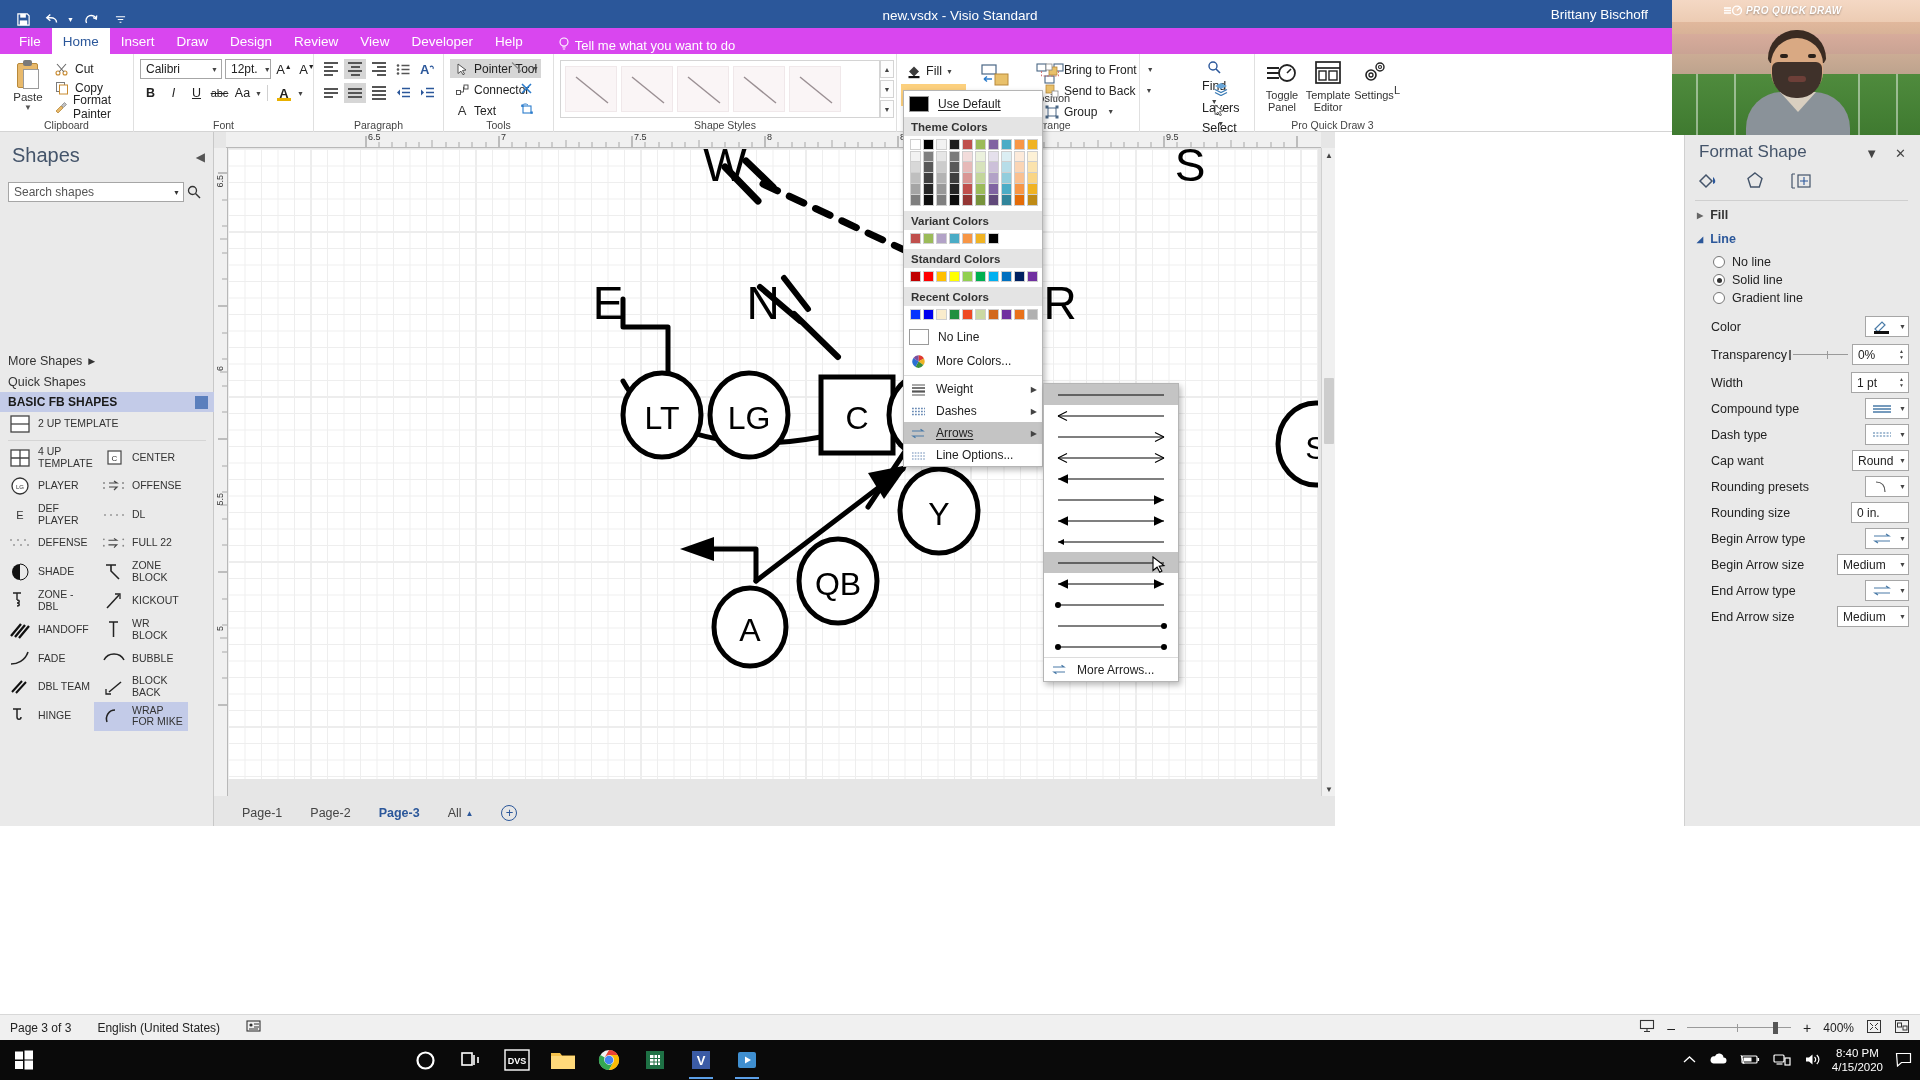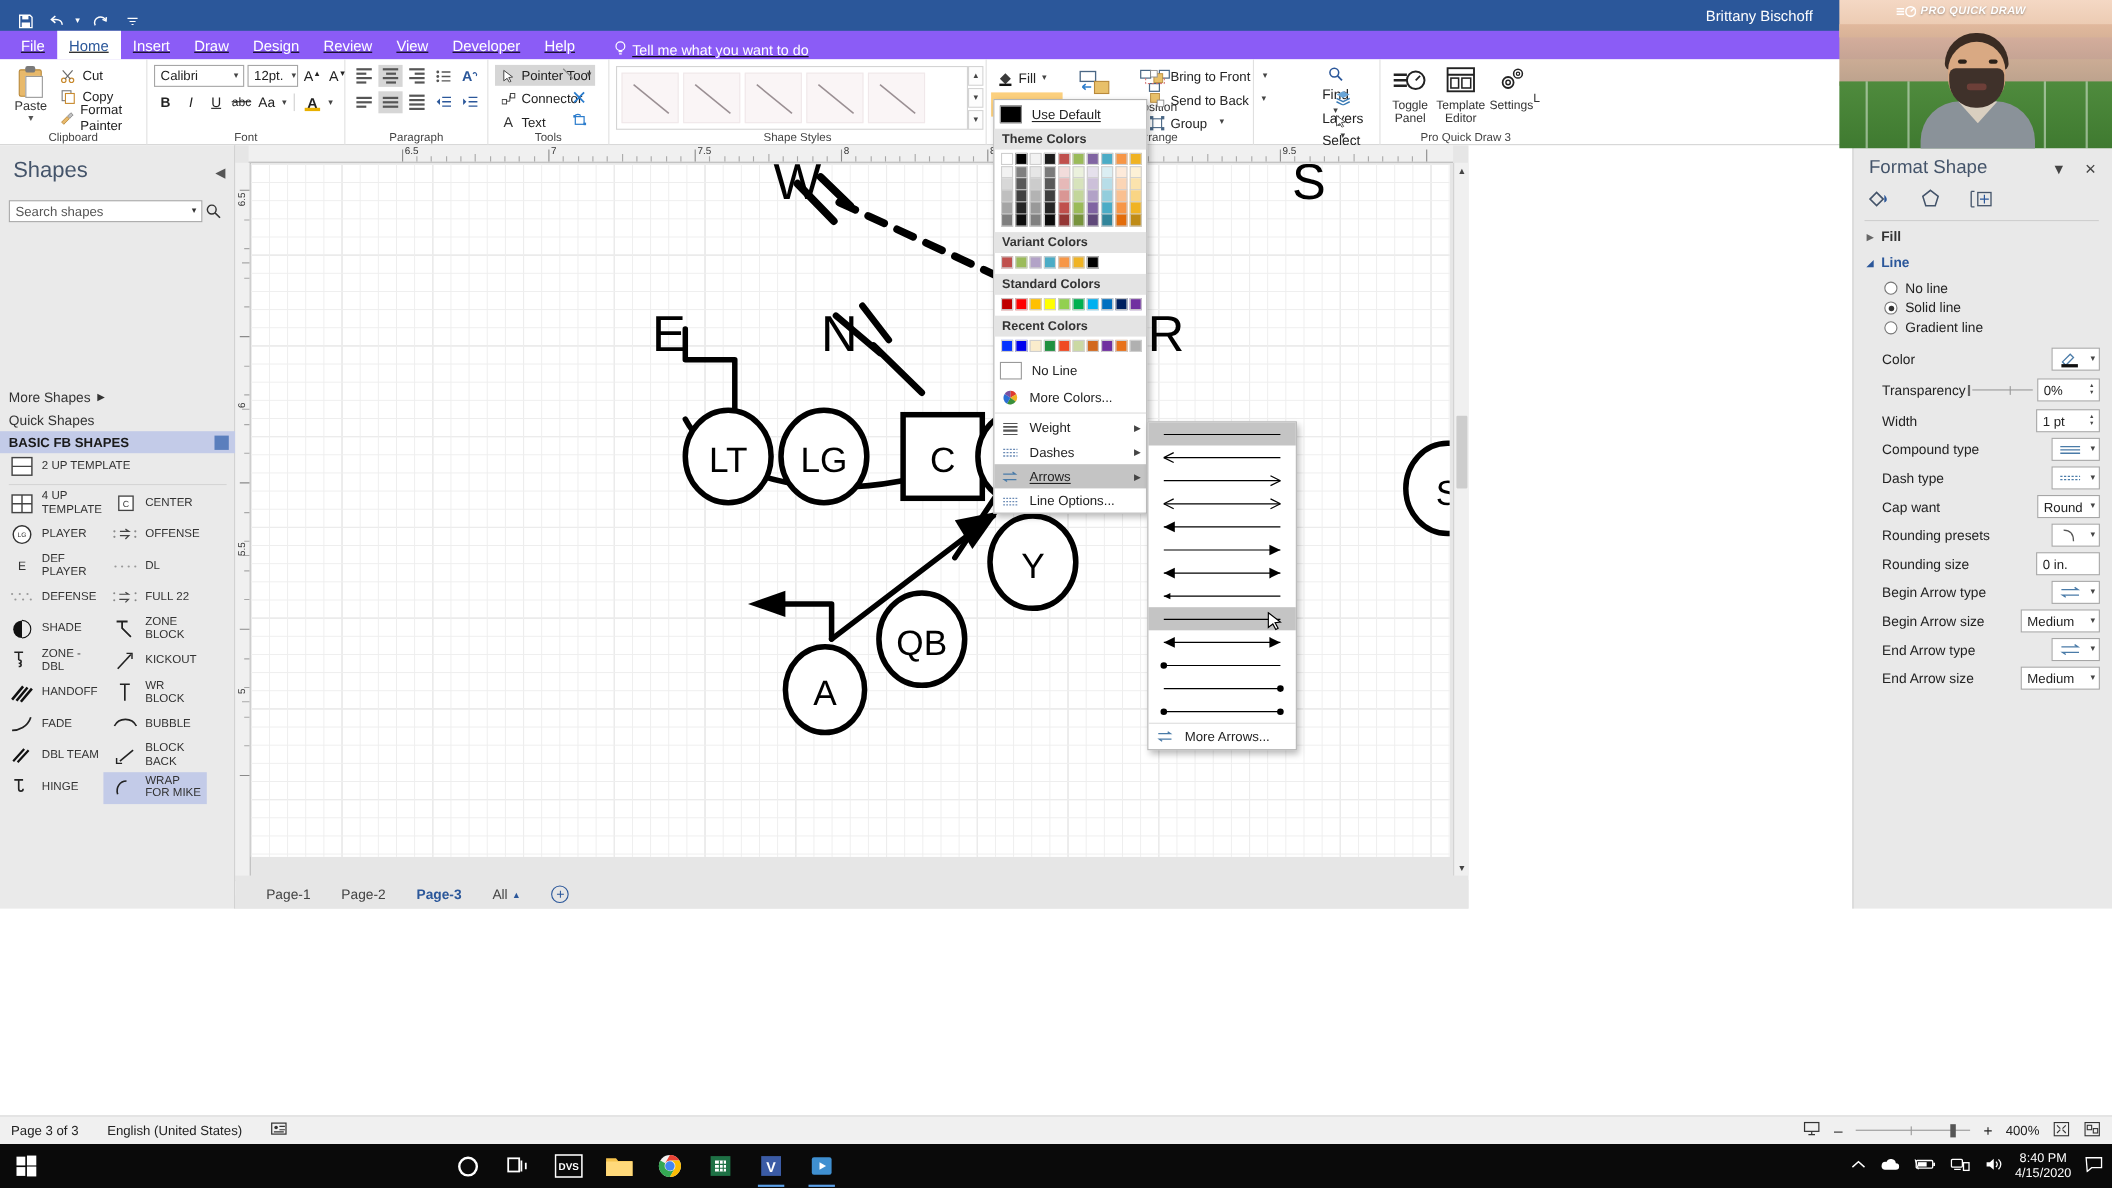--- a/index.html
+++ b/index.html
@@ -27,23 +27,22 @@
     color: #ffffff; font-size: 13.5px;
   }
   .user-name {
     position: absolute; top: 7px; right: 272px;
     color: #ffffff; font-size: 13.5px;
   }
 
   
   .ribbon-tabs {
     position: absolute; top: 28px; left: 0; width: 1920px; height: 26px;
-    background: #8b5cf6; display: flex; align-items: flex-end;
+    background: #d946ef; display: flex; align-items: flex-end;
     padding-left: 8px;
-    text-decoration: underline;
   }
   .rtab {
     height: 26px; padding: 0 11px; color: #ffffff; font-size: 13.5px;
     display: flex; align-items: center; white-space: nowrap;
   }
   .rtab.active { background: #ffffff; color: #2b579a; }
   .tellme {
     display: flex; align-items: center; gap: 5px; margin-left: 24px;
     color: #ffffff; font-size: 13px;
   }
@@ -525,20 +524,21 @@
             <path d="M4 11.5c-1.6-3.2-.3-7 3.6-8.2 3.4-1 6.6 1 7.4 3.6" fill="none" stroke="#fff" stroke-width="1.5"></path>
             <path d="M15.4 3.1l-.4 4 -3.6-1.6" fill="none" stroke="#fff" stroke-width="1.5"></path>
           </svg>
       </div>
       <div class="qat-btn">
         <svg width="11" height="11" viewBox="0 0 12 12">
             <path d="M1 3h10M3 6h6M5 9h2" stroke="#fff" stroke-width="1.1"></path>
           </svg>
       </div>
     </div>
+    <div class="doc-title">new.vsdx  -  Visio Standard</div>
     <div class="user-name">Brittany Bischoff</div>
   </div>
 
   <div class="ribbon-tabs">
     <div class="rtab">File</div>
     <div class="rtab active">Home</div>
     <div class="rtab">Insert</div>
     <div class="rtab">Draw</div>
     <div class="rtab">Design</div>
     <div class="rtab">Review</div>

